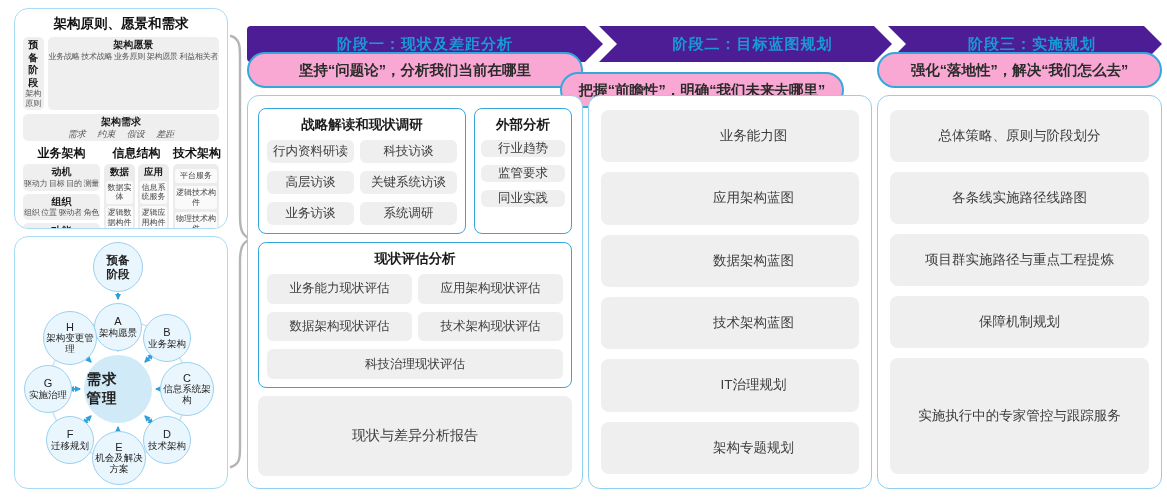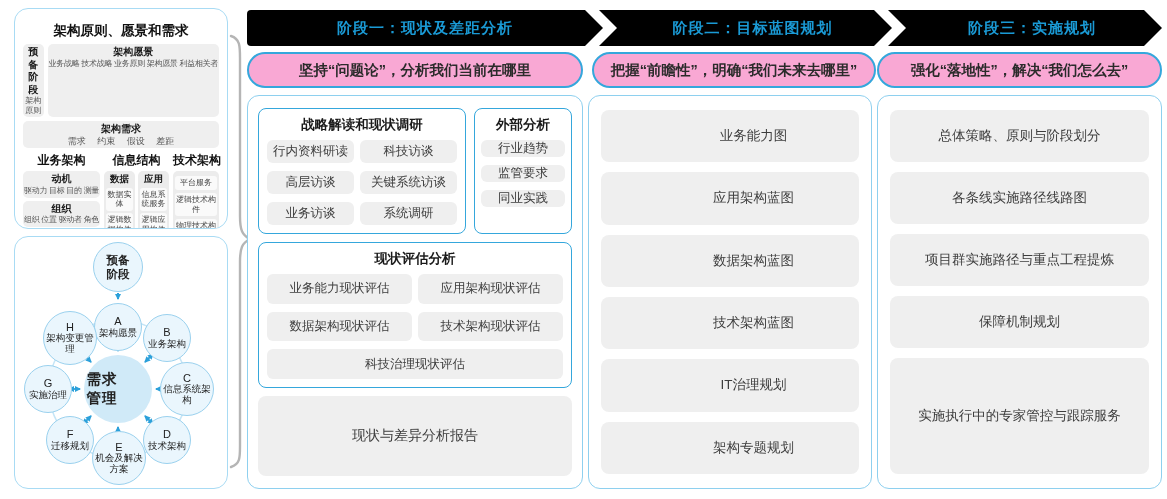--- a/index.html
+++ b/index.html
@@ -3,30 +3,30 @@
 <meta charset="utf-8">
 <style>
   * { margin:0; padding:0; box-sizing:border-box; }
   body { background:#fff; }
   .canvas { position:relative; width:1167px; height:499px; background:#fff;
             font-family:"Liberation Sans", sans-serif; color:#333; overflow:hidden; }
 
   
   .panel { position:absolute; background:#fff; border:1.5px solid #a8dbf4; border-radius:14px; }
   .panel-top { left:14px; top:8px; width:214px; height:221px; padding:4px 6px; overflow:hidden; }
-  .lp-title { font-size:13.5px; font-weight:bold; color:#111; text-align:center; margin:9px 0 4px; }
+  .lp-title { font-size:13.5px; font-weight:bold; color:#111; text-align:center; margin:2px 0 4px; }
   .gb { background:#efefef; border-radius:5px; text-align:center; padding:2px 1px; }
   .gb .t { font-weight:bold; font-size:10px; color:#1a1a1a; line-height:1.25; }
   .gb .s { font-size:8px; color:#555; line-height:1.2; }
   .lp-row1 { display:flex; gap:4px; margin:0 2px; }
   .prep-box { width:48px; }
   .vision-box { flex:1; }
   .vision-box .s { white-space:nowrap; letter-spacing:-0.3px; }
   .req-box { margin:4px 2px; }
-  .req-box .s { word-spacing:9px; font-size:9px; }
+  .req-box .s { word-spacing:9px; font-size:9px;font-style:italic; }
   .lp-cols { display:flex; gap:4px; margin:1px 2px 0; }
   .col-h { font-size:12px; font-weight:bold; color:#111; text-align:center; margin-bottom:2px; white-space:nowrap; }
   .col-biz { width:86px; }
   .col-biz .gb { margin-bottom:3px; }
   .col-biz .gb .s { font-size:8px; letter-spacing:-0.3px; white-space:nowrap; }
   .col-info { width:80px; }
   .subcols { display:flex; gap:3px; }
   .subcol { flex:1; background:#ececec; border-radius:5px; padding:2px; }
   .subcol .h { font-size:9.5px; font-weight:bold; color:#1a1a1a; text-align:center; line-height:1.3; }
   .mini { background:#fafafa; border-radius:3px; font-size:8px; color:#444; text-align:center;
@@ -50,34 +50,34 @@
   .prep-circle { position:absolute; transform:translate(-50%,-50%); width:50px; height:50px; border-radius:50%;
           background:#eaf6fd; border:1.5px solid #9ad1ee; display:flex; align-items:center; justify-content:center; }
   .prep-circle span { display:block; width:28px; font-size:11.5px; font-weight:bold; color:#222;
           text-align:center; line-height:1.25; }
   .center-circle { position:absolute; transform:translate(-50%,-50%); width:68px; height:68px; border-radius:50%;
           background:#d0eaf8; display:flex; align-items:center; justify-content:flex-start; }
   .center-circle span { display:block; width:36px; font-size:14.5px; font-weight:bold; color:#222;
           text-align:center; line-height:1.3; letter-spacing:1px; }
 
   
-  .band { position:absolute; top:10px; height:36px; background:#000000; color:#1a9ad5;
+  .band { position:absolute; top:26px; height:36px; background:#4c1d95; color:#1a9ad5;
           font-size:15px; font-weight:bold; letter-spacing:1px;
           display:flex; align-items:center; justify-content:center; }
   .band1 { left:247px; width:356px; border-radius:4px 0 0 4px;
            clip-path:polygon(0 0, calc(100% - 18px) 0, 100% 50%, calc(100% - 18px) 100%, 0 100%); }
   .band2 { left:599px; width:293px; padding-left:14px;
            clip-path:polygon(0 0, calc(100% - 18px) 0, 100% 50%, calc(100% - 18px) 100%, 0 100%, 18px 50%); }
   .band3 { left:888px; width:274px; padding-left:14px;
            clip-path:polygon(0 0, calc(100% - 18px) 0, 100% 50%, calc(100% - 18px) 100%, 0 100%, 18px 50%); }
 
   .sub-box { position:absolute; top:52px; height:36px; background:#f9a8d4; border:2px solid #35a7dc;
              border-radius:18px; display:flex; align-items:center; justify-content:center;
              font-size:14.5px; font-weight:bold; color:#2b2b2b; }
-  .sb1 { left:247px; width:336px; } .sb2 { left:592px; width:284px; } .sb3 { left:877px; width:285px; }
+  .sb1 { left:247px; width:336px; } .sb2 { left:560px; width:284px;margin-top:20px; } .sb3 { left:877px; width:285px; }
 
   .content { position:absolute; top:95px; height:394px; background:#fff;
              border:1.5px solid #8ed0ef; border-radius:12px; display:flex; flex-direction:column; }
   .c1 { left:247px; width:336px; padding:12px 10px; gap:8px; }
   .c2 { left:588px; width:284px; padding:14px 12px; gap:10px; }
   .c3 { left:877px; width:285px; padding:14px 12px; gap:10px; }
 
   .gray-item { background:#efefef; border-radius:8px; display:flex; align-items:center;
                justify-content:center; font-size:13.5px; color:#3d3d3d; text-align:center; }
   .c2 .gray-item { flex:1;padding-left:47px; }

